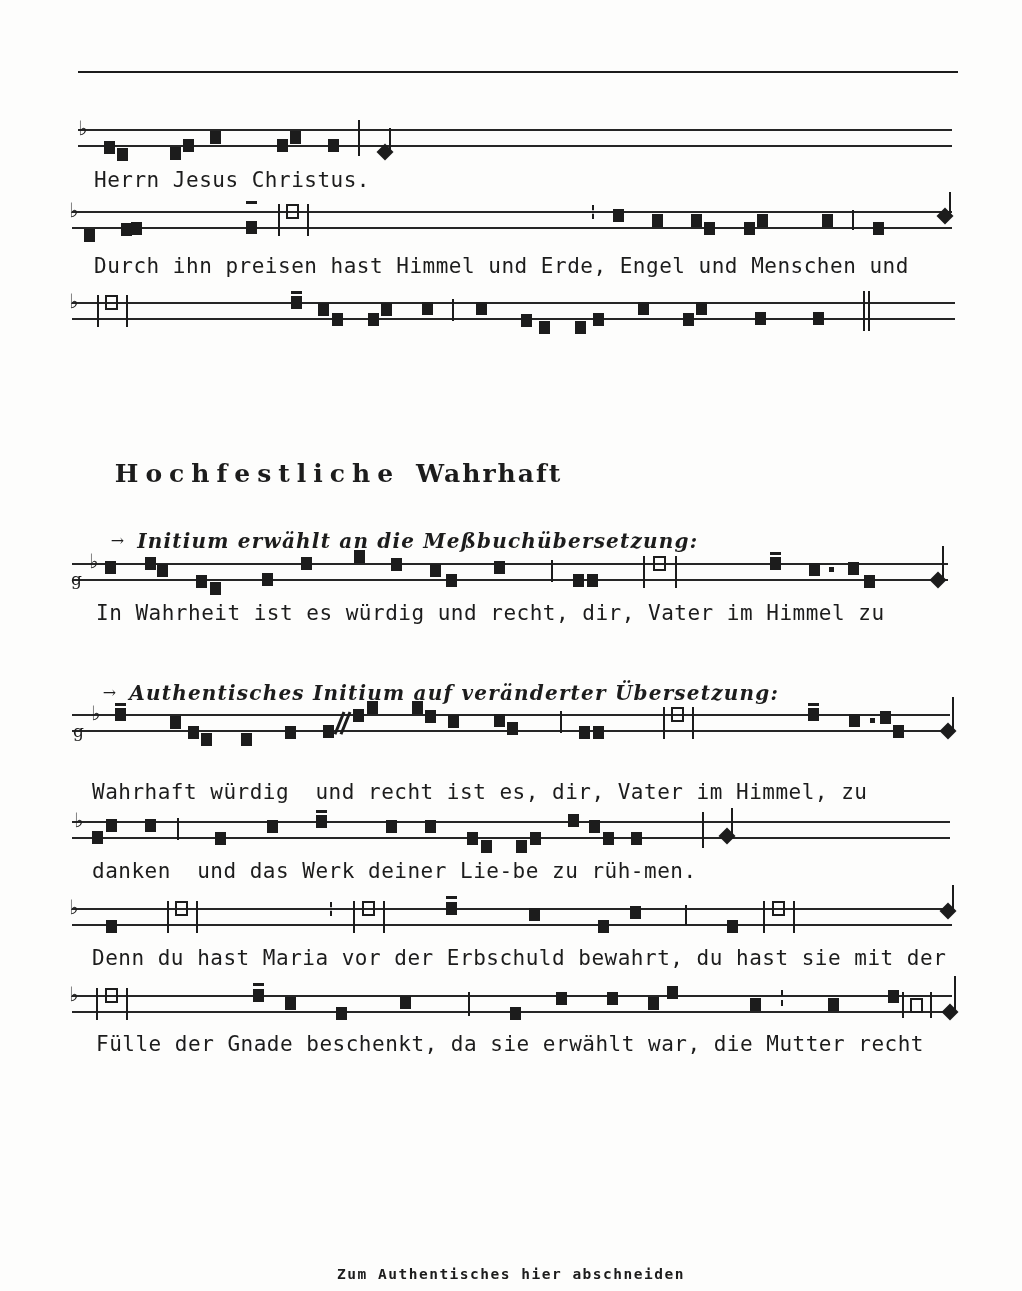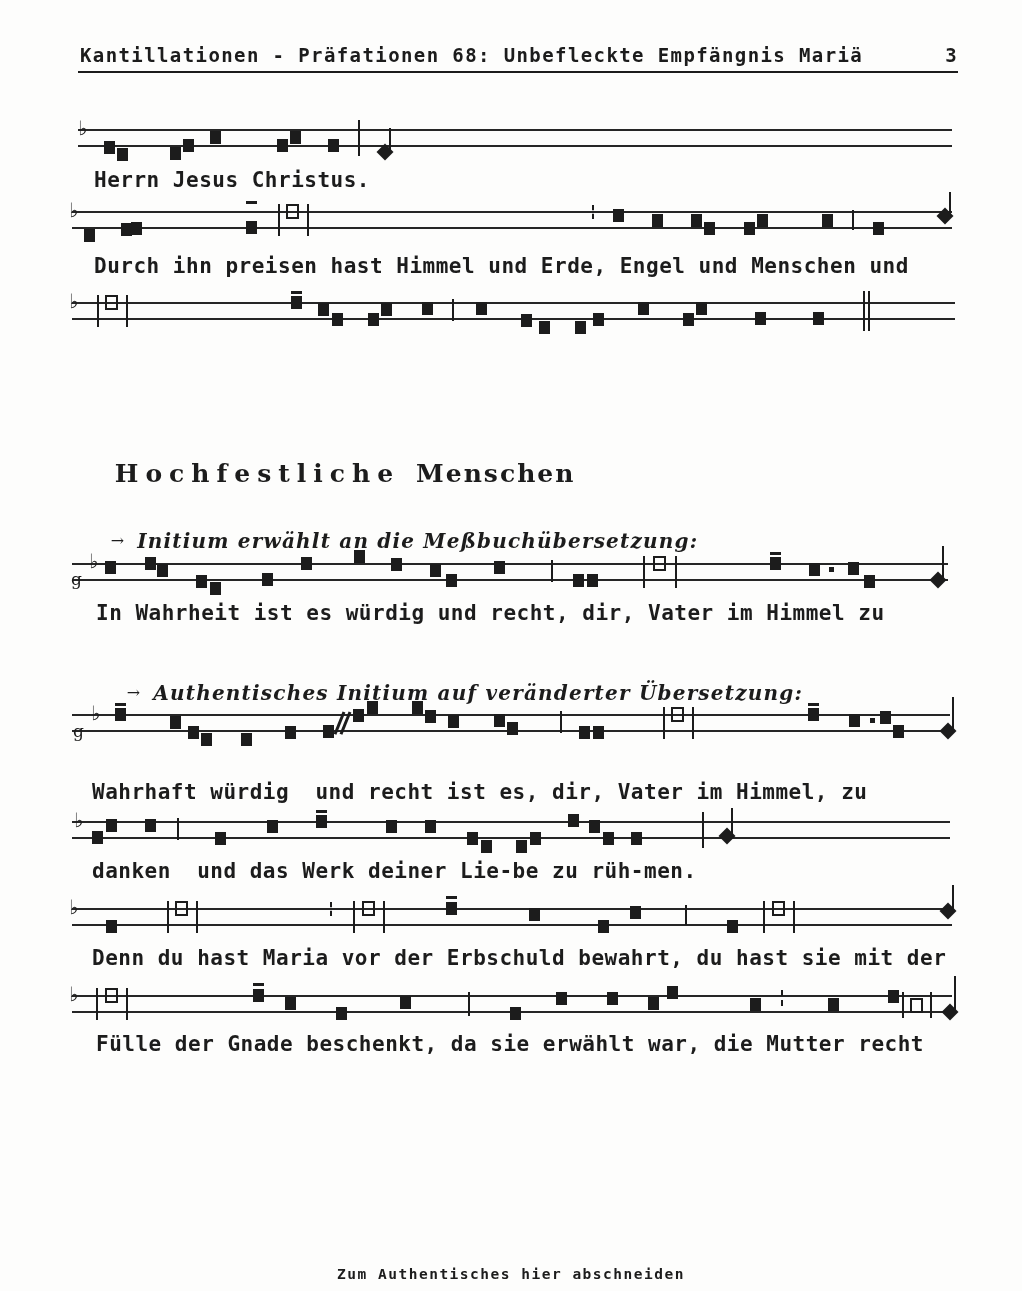--- a/index.html
+++ b/index.html
@@ -3,33 +3,33 @@
 <meta charset="utf-8">
 <style>
   html,body{margin:0;padding:0;background:#e9e9e9;}
   .page{position:relative;width:1022px;height:1291px;margin:0 auto;background:#fdfdfc;color:#1c1c1c;
         font-family:"DejaVu Sans Mono",monospace;overflow:hidden;}
   
   .hdr{position:absolute;left:80px;top:44px;width:878px;display:flex;justify-content:space-between;
        font-weight:bold;font-size:19px;letter-spacing:1.4px;white-space:pre;}
   .hdr-rule{position:absolute;left:78px;top:71px;width:880px;height:2px;background:#1c1c1c;}
   
-  .lyric{position:absolute;font-weight:bold;font-size:21px;letter-spacing:.5px;white-space:pre;}
+  .lyric{position:absolute;font-weight:normal;font-size:21px;letter-spacing:.5px;white-space:pre;}
   .ly1{left:94px;top:168px}.ly2{left:94px;top:254px}.ly3{left:94px;top:340px}
   .ly4{left:96px;top:601px}.ly5{left:92px;top:780px}.ly6{left:92px;top:859px}
   .ly7{left:92px;top:946px}.ly8{left:96px;top:1032px}
   
   .section-heading{position:absolute;left:80px;top:430px;font-family:"DejaVu Serif",serif;
        font-weight:bold;font-size:25px;white-space:pre;}
   .sh-w1{letter-spacing:7px;margin-right:16px;}
   .sh-w2{letter-spacing:2px;}
   
   .variant{position:absolute;font-family:"DejaVu Serif",serif;font-style:italic;font-weight:bold;
        font-size:20px;letter-spacing:1.2px;white-space:pre;}
-  .v1{left:78px;top:505px}.v2{left:94px;top:657px}
+  .v1{left:78px;top:505px}.v2{left:70px;top:657px}
   .variant .arr{display:inline-block;font-style:normal;font-weight:normal;font-size:16px;
        margin-right:12px;transform:translateY(-2px);}
   
   .footer{position:absolute;left:0;top:1266px;width:100%;text-align:center;font-weight:bold;
        font-size:14.5px;letter-spacing:1.5px;white-space:pre;}
   
   .staff{position:absolute;left:0;width:1022px;height:46px;}
   .sline{position:absolute;height:2px;background:#262626;}
   .nel{position:absolute;}
   .n-sq{width:11px;height:13px;background:#1c1c1c;}
@@ -42,24 +42,20 @@
   .n-stem{width:2px;background:#1c1c1c;}
   .n-flat{font-family:"DejaVu Serif",serif;font-weight:bold;font-size:20px;line-height:1;}
   .n-g{font-family:"DejaVu Serif",serif;font-size:17px;line-height:1;}
   .n-slash{width:2.5px;height:24px;background:#1c1c1c;transform:rotate(22deg);}
 </style>
 </head>
 <body>
 
 <div class="page">
 
-  <div class="hdr">
-    <span>Kantillationen - Präfationen 68: Unbefleckte Empfängnis Mariä</span>
-    <span>3</span>
-  </div>
   <div class="hdr-rule"></div>
 
   <div class="staff" style="top: 116px;">
       <div class="nel sline" style="left: 78px; top: 13px; width: 874px;"></div>
       <div class="nel sline" style="left: 78px; top: 29px; width: 874px;"></div>
       <div class="nel n-flat" style="left: 78px; top: 2px;">♭</div>
       <div class="nel n-sq" style="left: 104px; top: 25px;"></div>
       <div class="nel n-sq" style="left: 117px; top: 32px;"></div>
       <div class="nel n-sq" style="left: 170px; top: 31px;"></div>
       <div class="nel n-sq" style="left: 183px; top: 23px;"></div>
@@ -123,21 +119,21 @@
       <div class="nel n-sq" style="left: 638px; top: 13px;"></div>
       <div class="nel n-sq" style="left: 683px; top: 24px;"></div>
       <div class="nel n-sq" style="left: 696px; top: 13px;"></div>
       <div class="nel n-sq" style="left: 755px; top: 23px;"></div>
       <div class="nel n-sq" style="left: 813px; top: 23px;"></div>
       <div class="nel n-bar" style="left: 863px; top: 2px; height: 40px;"></div>
       <div class="nel n-bar" style="left: 868px; top: 2px; height: 40px;"></div>
     </div>
 
   <div class="section-heading">
-    <span class="sh-w1">Hochfestliche</span><span class="sh-w2">Menschen</span>
+    <span class="sh-w1">Hochfestliche</span><span class="sh-w2">Wahrhaft</span>
   </div>
 
   <div class="variant v1">
     <span class="arr">→</span><span>Initium erwählt an die Meßbuchübersetzung:</span>
   </div>
 
   <div class="staff" style="top: 550px;">
       <div class="nel sline" style="left: 72px; top: 13px; width: 876px;"></div>
       <div class="nel sline" style="left: 72px; top: 29px; width: 876px;"></div>
       <div class="nel n-g" style="left: 71px; top: 21px;">g</div>

